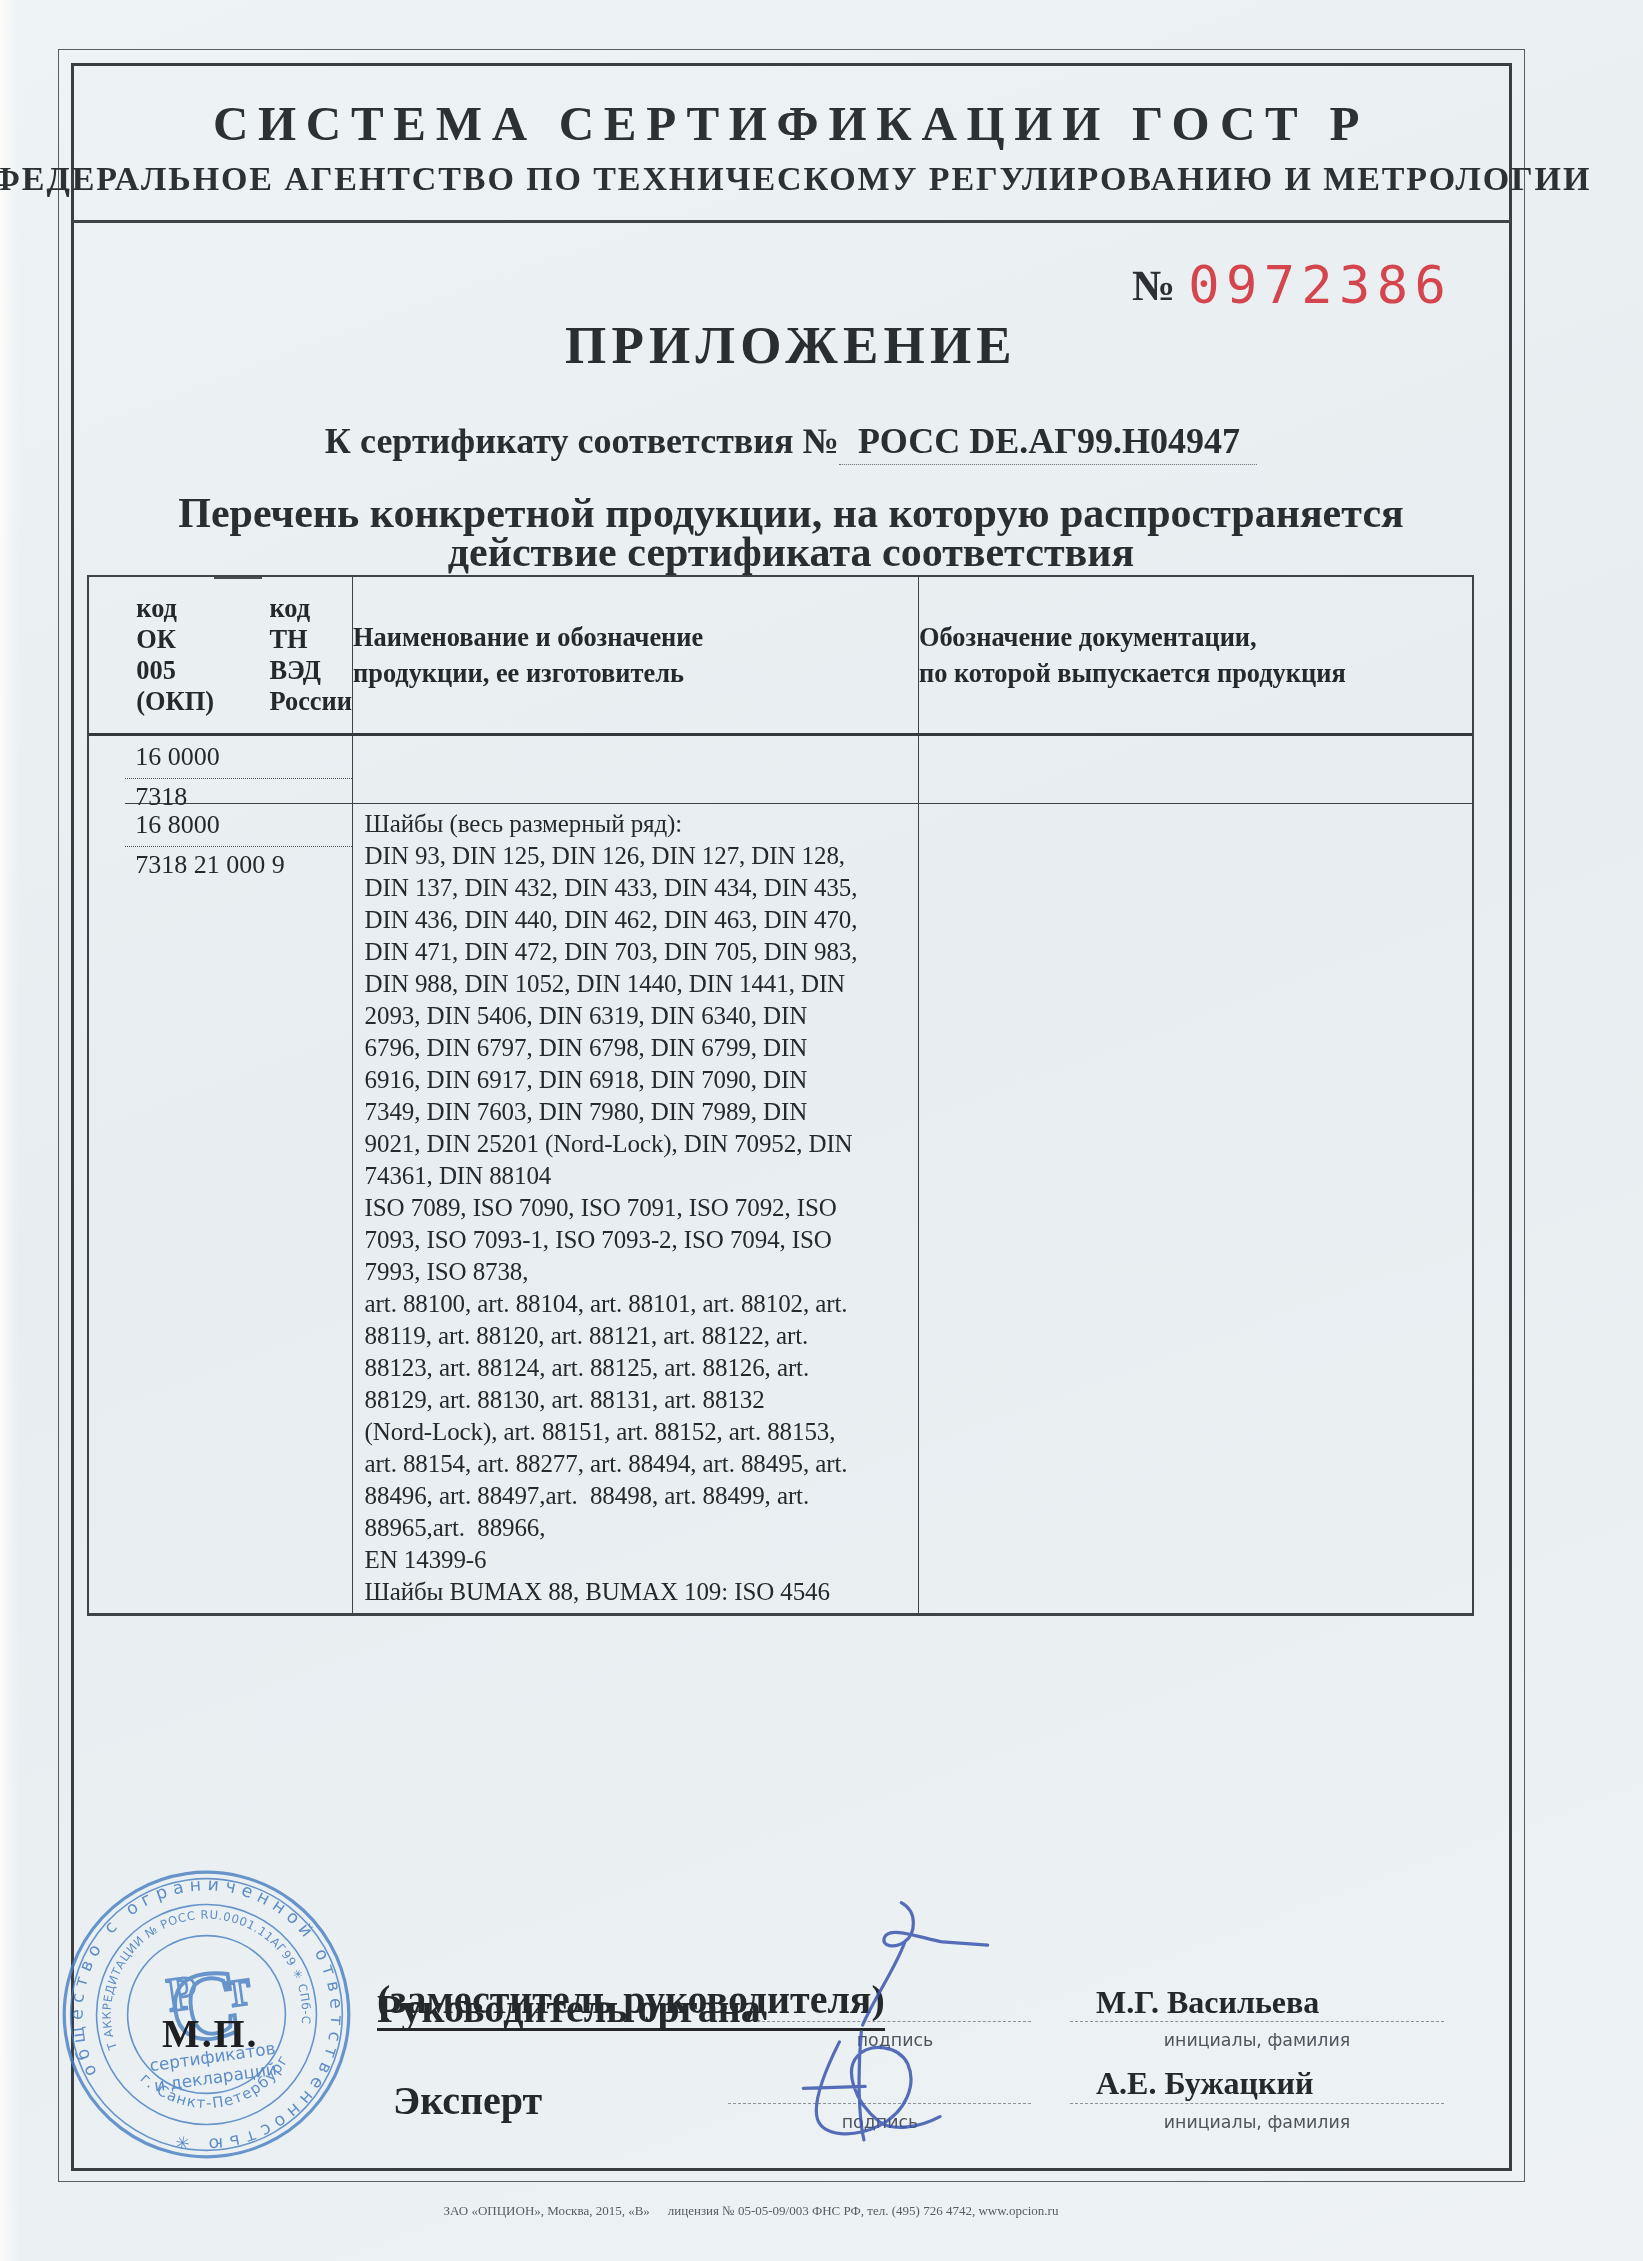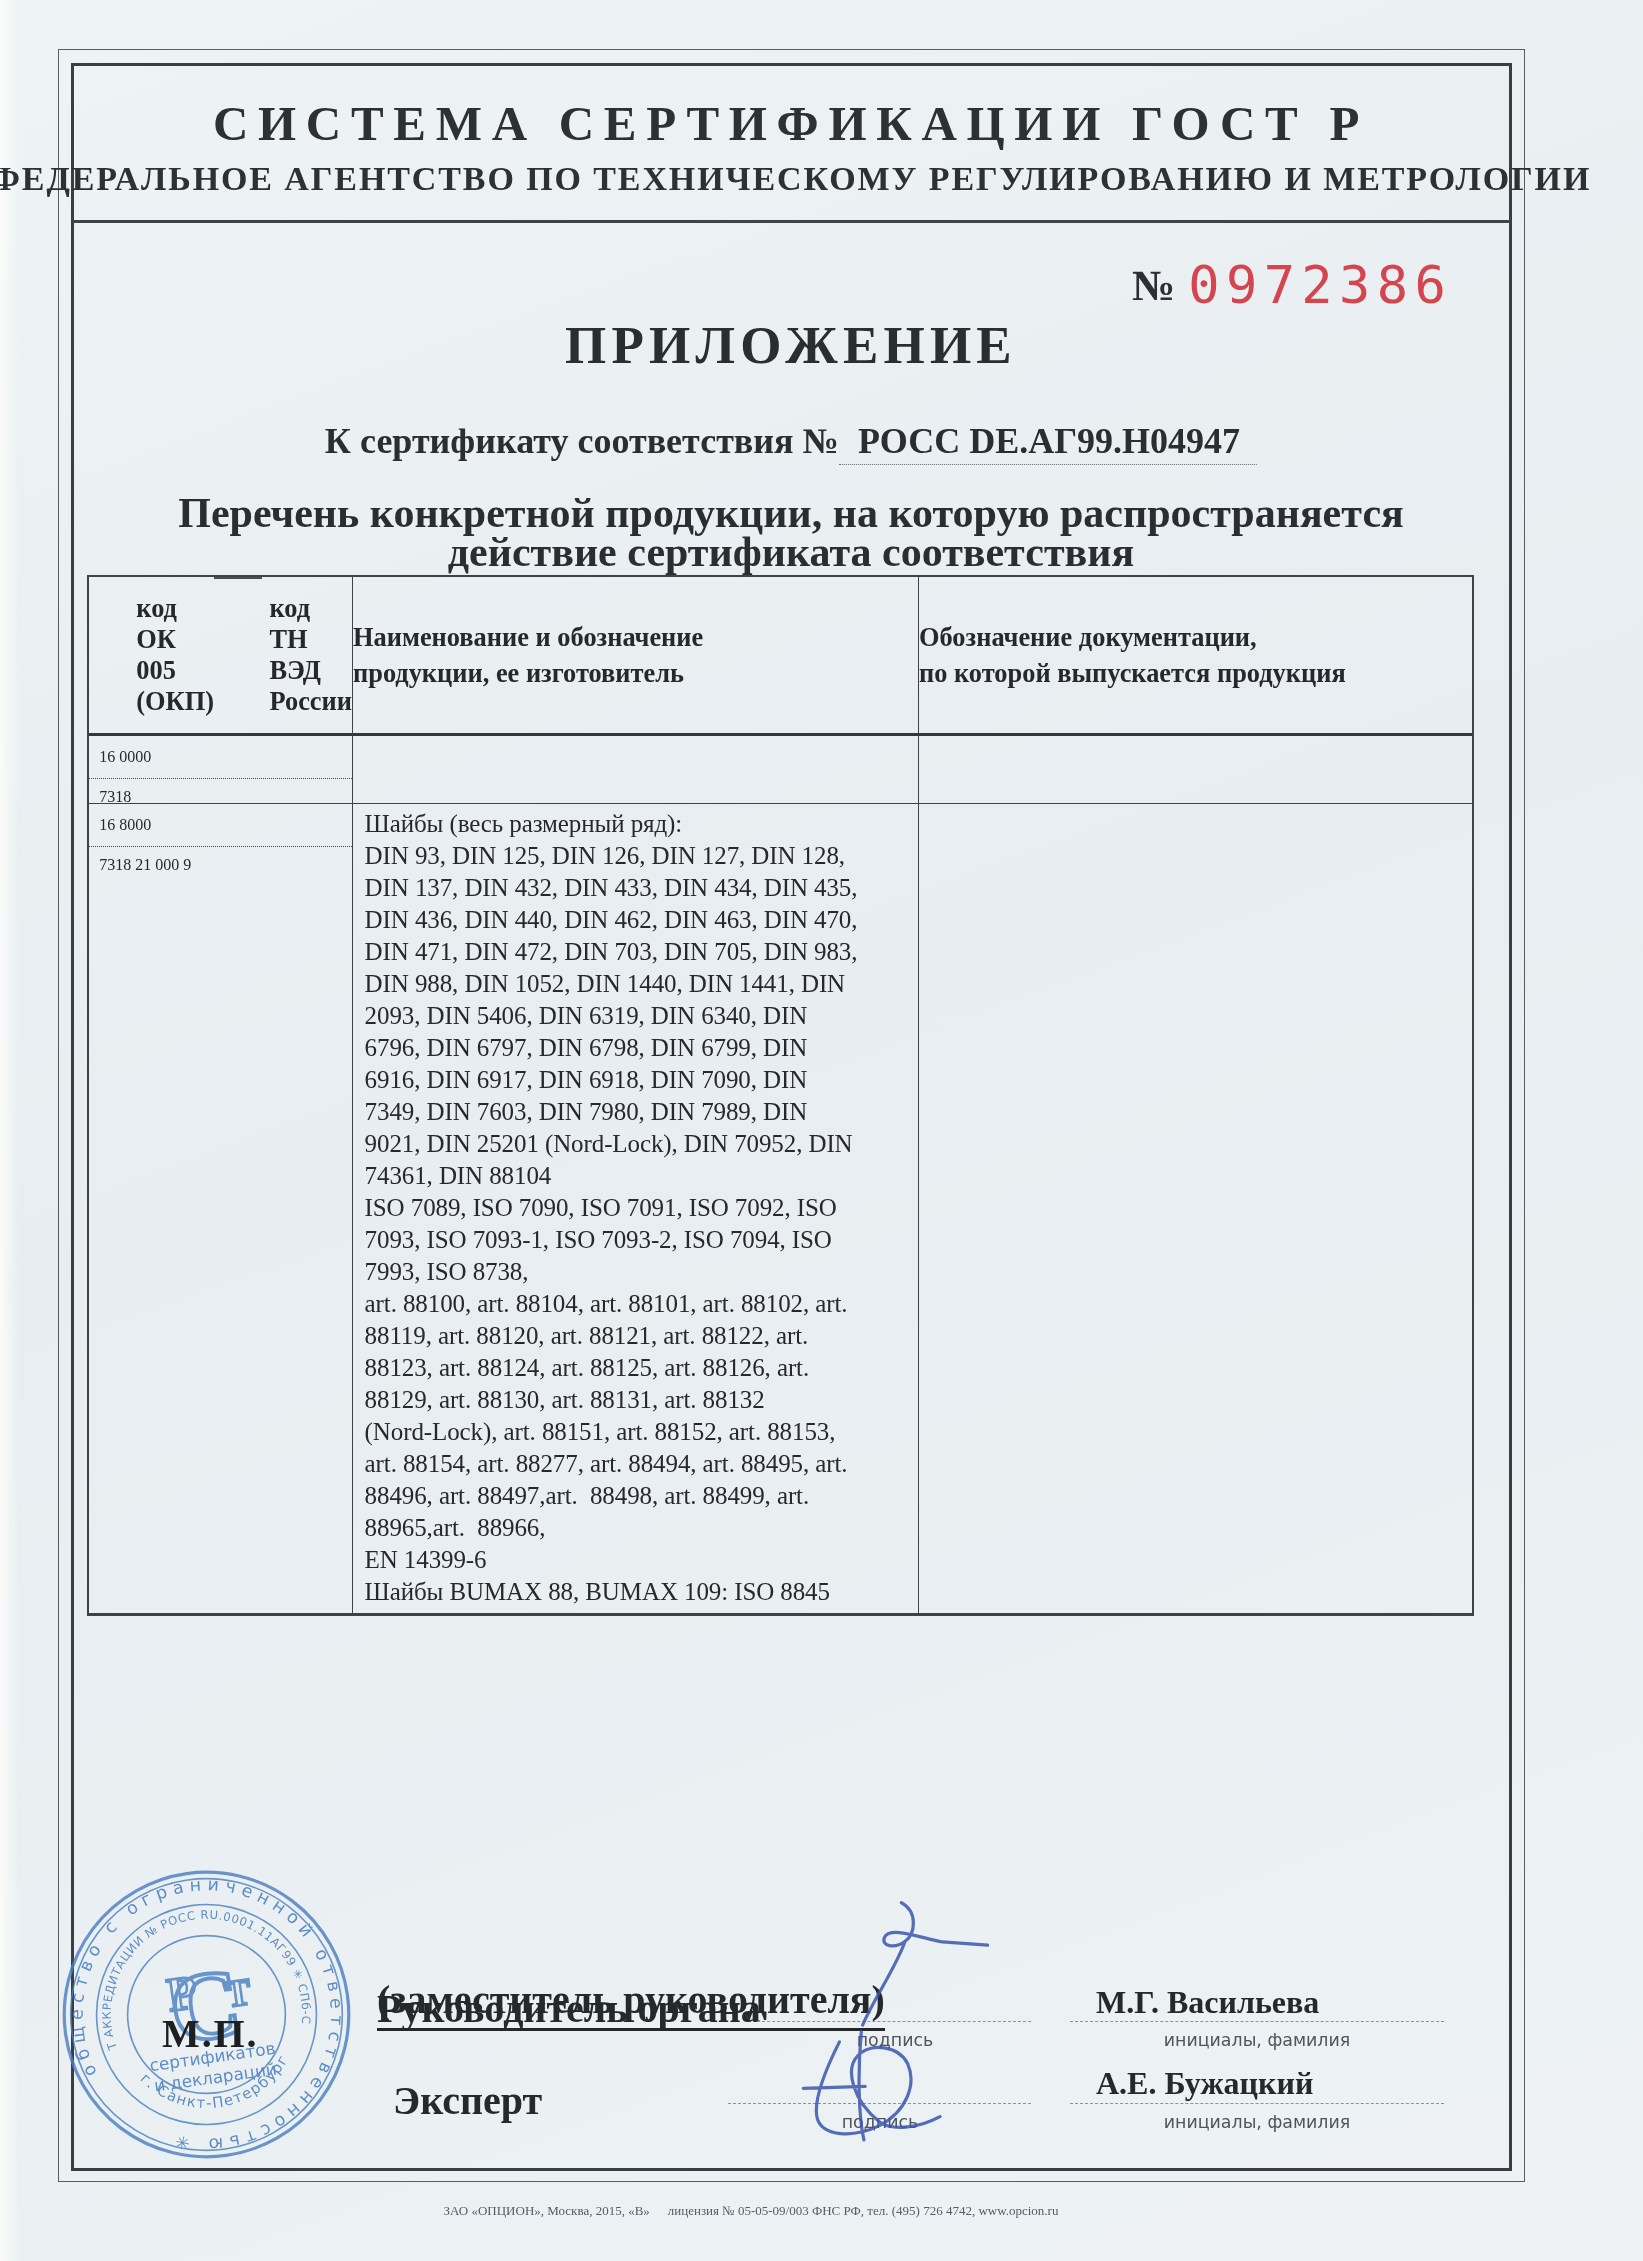--- a/index.html
+++ b/index.html
@@ -39,21 +39,21 @@
   .cc{border-right:1.9px solid #3f4246;min-height:6.4px;}
   .c3{border-right:none;}
   .throw{border-bottom:3.9px solid #34373b;}
   .r1{border-bottom:1.9px solid #3f4246;}
   .th-codes{display:flex;flex-direction:row;font-weight:700;font-size:26.4px;padding-left:37px;}
   .th-codes .sub-top{flex:0 0 71px;display:flex;align-items:center;padding-left:10.3px;}
   .c1div{height:1.9px;background:#4a4d50;width:100%;}
   .th-codes .sub-bot{flex:1;display:flex;align-items:center;padding-left:7.7px;}
   .th-center{display:flex;flex-direction:column;align-items:flex-start;justify-content:center;
     font-weight:700;font-size:26.4px;line-height:36px;text-align:center;}
-  .code-cell{padding:6.4px 10.3px 3.9px 10.3px;font-size:16px;line-height:30px;}
+  .code-cell{padding:6.4px 10.3px 3.9px 10.3px;font-size:26px;line-height:30px;margin-left:36px;}
   .dots{border-top:1.9px dotted #4a4d50;margin:5.2px -10.3px 3.9px -10.3px;}
   .name-cell{padding:3.9px 9px 5.2px 11.6px;}
   .tline{font-size:25px;line-height:32px;white-space:pre;letter-spacing:-0.1px;}
 
   .sig-label{position:absolute;font-size:40px;font-weight:700;color:#26292c;white-space:nowrap;}
   .role1a{left:377px;top:1985px;}
   .role1b{left:377px;top:1976px;border-bottom:3.2px solid #242628;padding-bottom:5.2px;}
   .role2{left:377px;top:2077px;margin-left:16px;}
   .sig-line{position:absolute;height:0;border-top:1.3px dashed #8a939b;}
   .sl1{left:757px;top:2021px;width:274px;}
@@ -166,21 +166,21 @@
           <div class="tline">7993, ISO 8738,</div>
           <div class="tline">art. 88100, art. 88104, art. 88101, art. 88102, art.</div>
           <div class="tline">88119, art. 88120, art. 88121, art. 88122, art.</div>
           <div class="tline">88123, art. 88124, art. 88125, art. 88126, art.</div>
           <div class="tline">88129, art. 88130, art. 88131, art. 88132</div>
           <div class="tline">(Nord-Lock), art. 88151, art. 88152, art. 88153,</div>
           <div class="tline">art. 88154, art. 88277, art. 88494, art. 88495, art.</div>
           <div class="tline">88496, art. 88497,art.  88498, art. 88499, art.</div>
           <div class="tline">88965,art.  88966,</div>
           <div class="tline">EN 14399-6</div>
-          <div class="tline">Шайбы BUMAX 88, BUMAX 109: ISO 8845</div>
+          <div class="tline">Шайбы BUMAX 88, BUMAX 109: ISO 4546</div>
         </div>
     </div>
     <div class="cc c3"></div>
   </div>
 
   <div class="sig-label role1a">Руководитель органа</div>
   <div class="sig-label role1b">(заместитель руководителя)</div>
   <div class="sig-label role2">Эксперт</div>
 
   <div class="sig-line sl1"></div>

